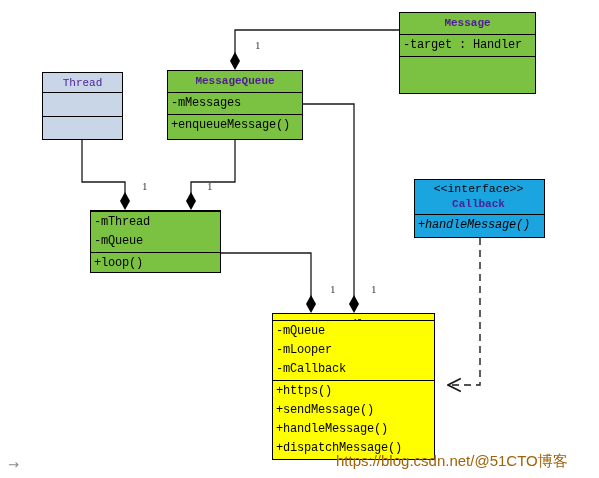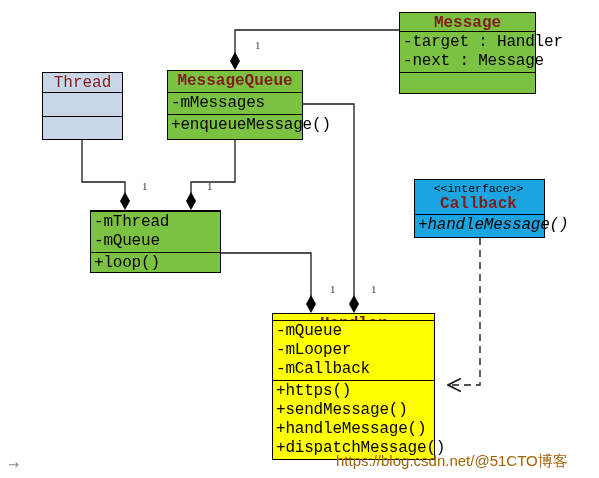--- a/index.html
+++ b/index.html
@@ -31,23 +31,23 @@
     position: absolute;
     border: 1.5px solid #000000;
     box-sizing: border-box;
     display: flex;
     flex-direction: column;
     font-family: "Liberation Mono", "DejaVu Sans Mono", monospace;
   }
   .uml-name {
     text-align: center;
     font-weight: bold;
-    font-size: 16px;
+    font-size: 11px;
     line-height: 21px;
-    color: #7f1d1d;
+    color: #4c1d95;
     border-bottom: 1.5px solid #000000;
     padding: 0 2px;
     white-space: nowrap;
     overflow: hidden;
   }
   .uml-stereo {
     text-align: center;
     font-size: 11.5px;
     line-height: 15px;
     color: #000000;
@@ -63,21 +63,21 @@
     line-height: 17px;
   }
   .uml-section {
     border-bottom: 1.5px solid #000000;
     padding: 1px 0 1px 3px;
   }
   .uml-section:last-child {
     border-bottom: none;
   }
   .uml-member {
-    font-size: 16px;
+    font-size: 12px;
     line-height: 19px;
     color: #000000;
     white-space: nowrap;
     letter-spacing: -0.2px;
   }
   .uml-member.italic {
     font-style: italic;
   }
 
   
@@ -166,21 +166,20 @@
     
     <g>
       <path d="M480 238 L480 385 L448 385" fill="none" stroke="#1a1a1a" stroke-width="1.4" stroke-dasharray="7,5" marker-end="url(#openArrow)"></path>
     </g>
   </svg>
 
   <div class="uml-class cls-green" style="left:399px; top:12px; width:137px; height:82px;">
     <div class="uml-name">Message</div>
     <div class="uml-section">
       <div class="uml-member">-target : Handler</div>
-      <div class="uml-member">-next : Message</div>
     </div>
     <div class="uml-section empty-row"></div>
   </div>
 
   <div class="uml-class cls-blue" style="left:42px; top:72px; width:81px; height:68px;">
     <div class="uml-name">Thread</div>
     <div class="uml-section empty-row"></div>
     <div class="uml-section empty-row"></div>
   </div>
 

